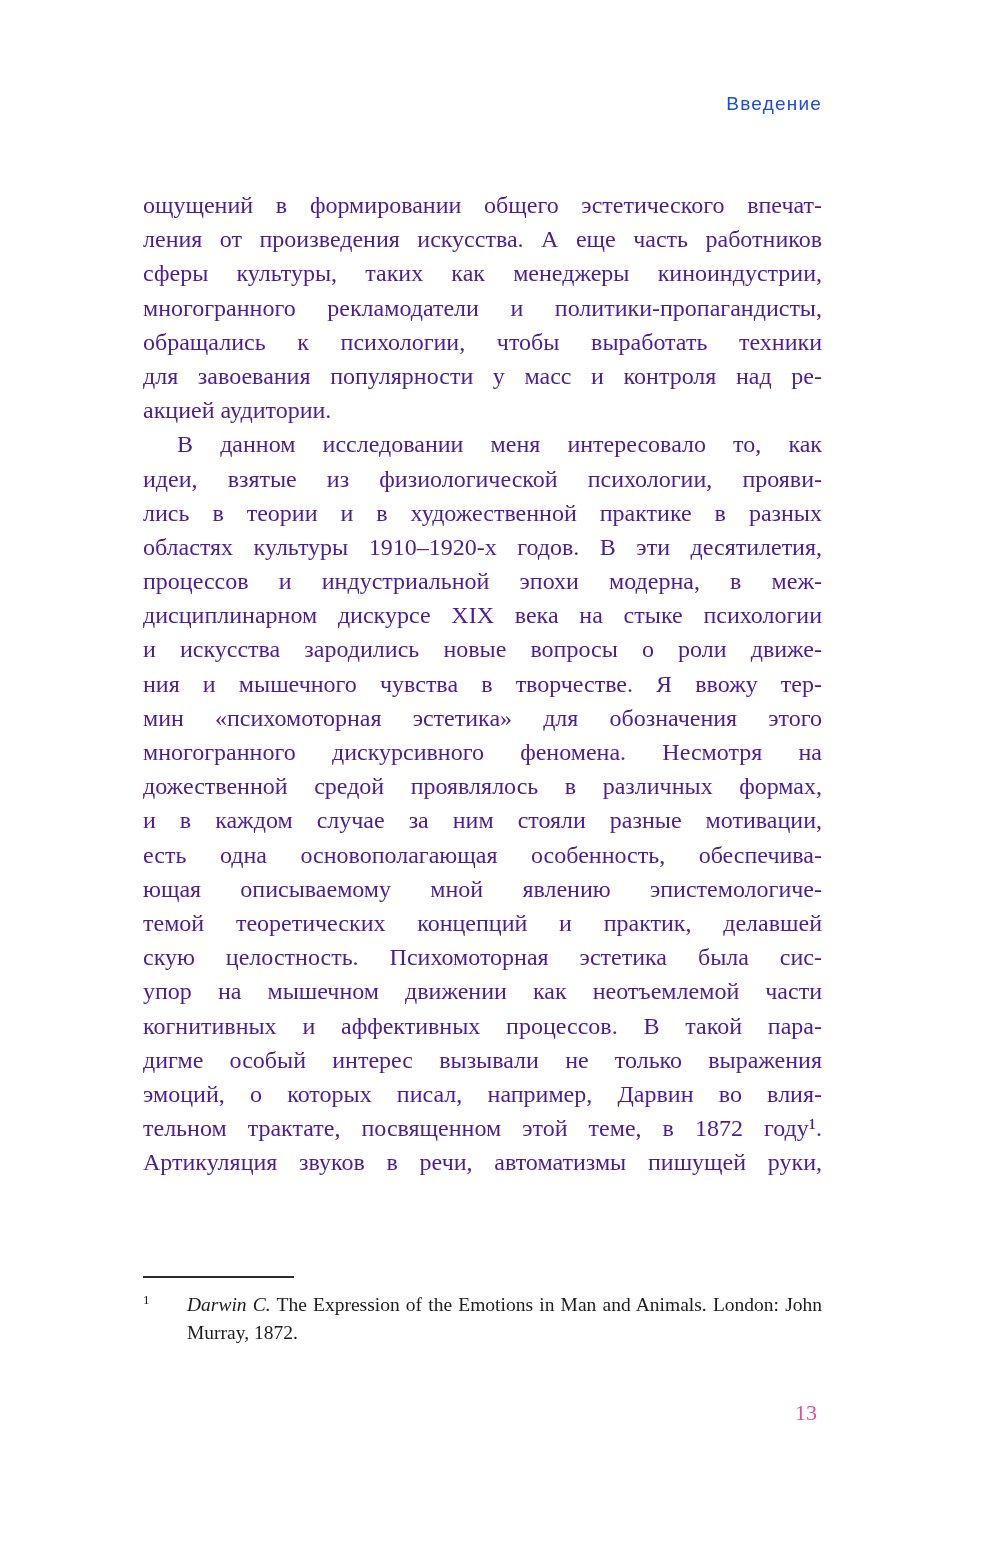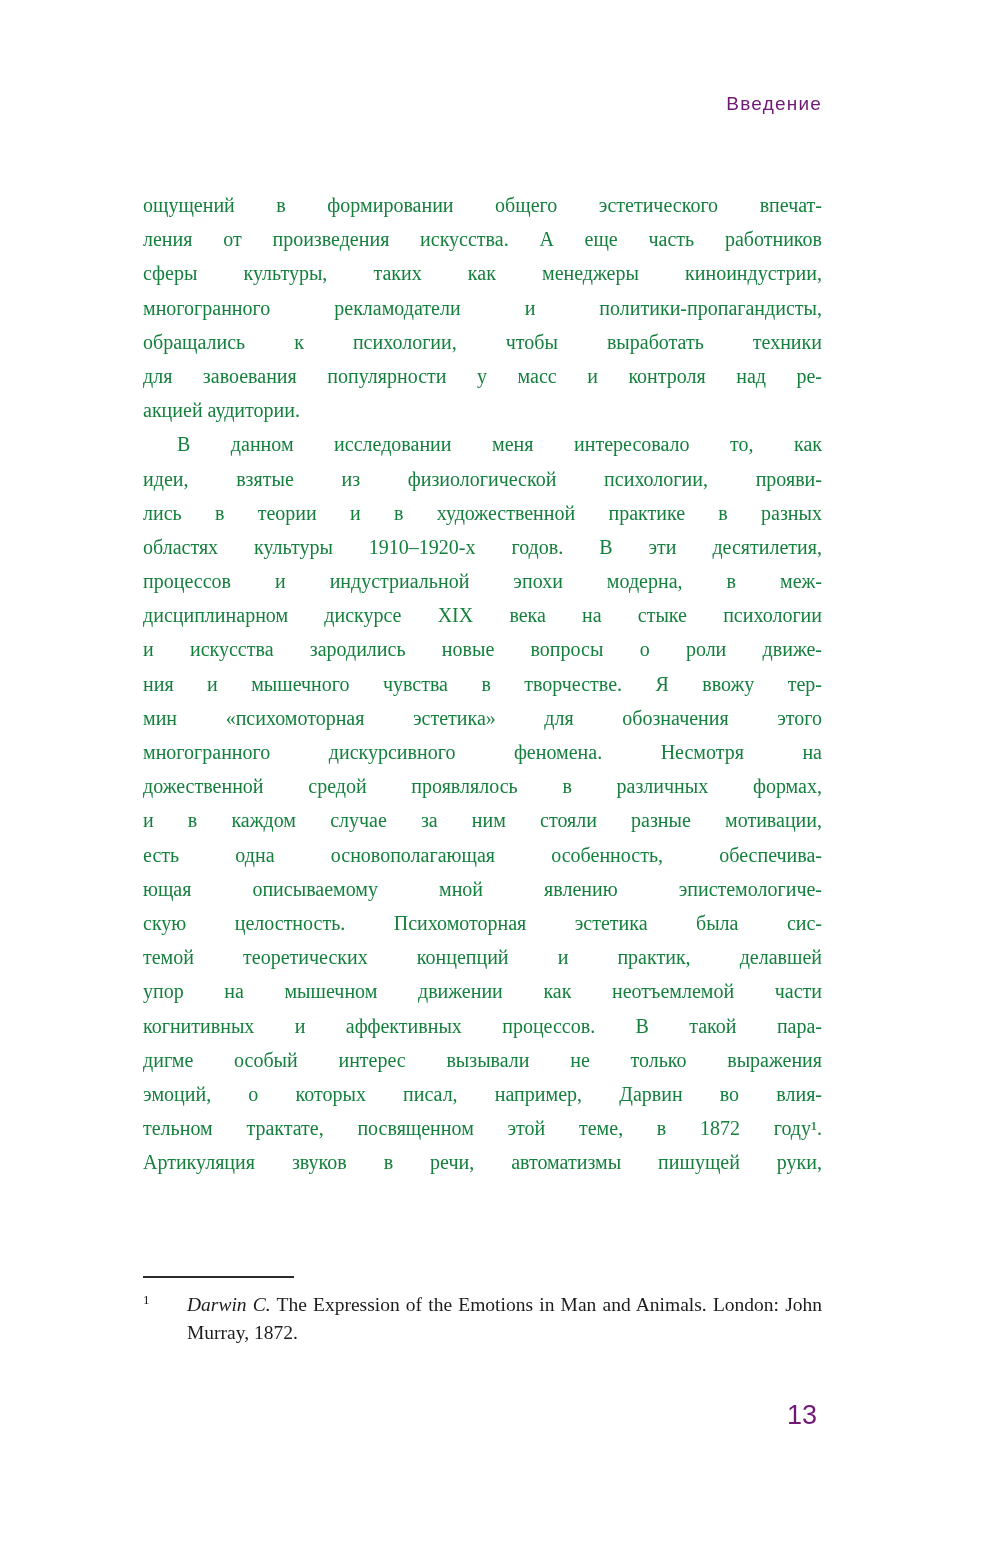--- a/index.html
+++ b/index.html
@@ -15,33 +15,33 @@
     overflow: hidden;
   }
   
   .running-header {
     position: absolute;
     top: 93px;
     right: 178px;
     font-family: "Liberation Sans", sans-serif;
     font-size: 19px;
     letter-spacing: 1.2px;
-    color: #701a75;
+    color: #1d4ed8;
     text-align: right;
   }
   
   .body-text {
     position: absolute;
     left: 143px;
     top: 188px;
     width: 679px;
     font-family: "Liberation Serif", "DejaVu Serif", serif;
-    font-size: 20px;
+    font-size: 24px;
     line-height: 34.2px;
-    color: #15803d;
+    color: #4c1d95;
     font-variant-numeric: oldstyle-nums;
   }
   .para { margin: 0; padding: 0; }
   .line {
     text-align: justify;
     text-align-last: justify;
     white-space: normal;
     overflow: hidden;
     height: 34.2px;
   }
@@ -78,23 +78,23 @@
     line-height: 27.5px;
     text-align: justify;
     font-variant-numeric: oldstyle-nums;
   }
   .fn-text .fn-author { font-style: italic; margin-top: 36px; }
   
   .page-number {
     position: absolute;
     top: 1400px;
     right: 183px;
-    font-family: Liberation Sans, sans-serif;
-    font-size: 27px;
-    color: #701a75;
+    font-family: Liberation Serif, serif;
+    font-size: 22px;
+    color: #ec4899;
   }
 </style>
 </head>
 <body>
 
 <div class="page">
 
   <div class="running-header">Введение</div>
 
   <div class="body-text">
@@ -115,22 +115,22 @@
         <div class="line">процессов и индустриальной эпохи модерна, в меж-</div>
         <div class="line">дисциплинарном дискурсе XIX века на стыке психологии</div>
         <div class="line">и искусства зародились новые вопросы о роли движе-</div>
         <div class="line">ния и мышечного чувства в творчестве. Я ввожу тер-</div>
         <div class="line">мин «психомоторная эстетика» для обозначения этого</div>
         <div class="line">многогранного дискурсивного феномена. Несмотря на</div>
         <div class="line">дожественной средой проявлялось в различных формах,</div>
         <div class="line">и в каждом случае за ним стояли разные мотивации,</div>
         <div class="line">есть одна основополагающая особенность, обеспечива-</div>
         <div class="line">ющая описываемому мной явлению эпистемологиче-</div>
+        <div class="line">темой теоретических концепций и практик, делавшей</div>
         <div class="line">скую целостность. Психомоторная эстетика была сис-</div>
-        <div class="line">темой теоретических концепций и практик, делавшей</div>
         <div class="line">упор на мышечном движении как неотъемлемой части</div>
         <div class="line">когнитивных и аффективных процессов. В такой пара-</div>
         <div class="line">дигме особый интерес вызывали не только выражения</div>
         <div class="line">эмоций, о которых писал, например, Дарвин во влия-</div>
         <div class="line">тельном трактате, посвященном этой теме, в 1872 году¹.</div>
         <div class="line">Артикуляция звуков в речи, автоматизмы пишущей руки,</div>
       </div>
     </div>
 
   <div class="footnote-rule"></div>

